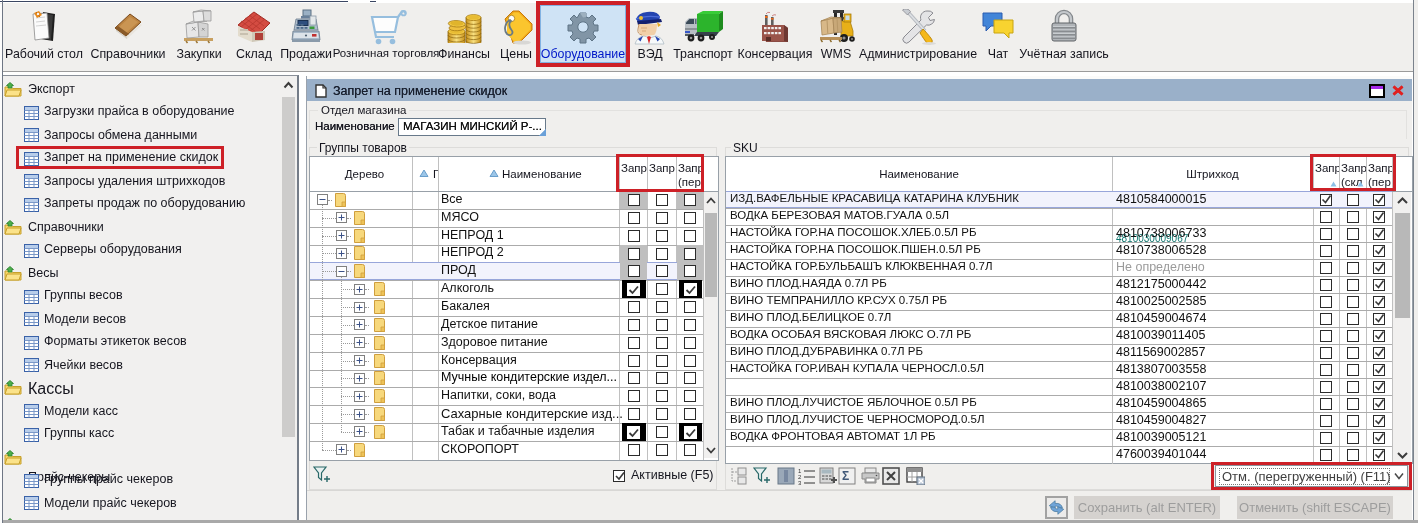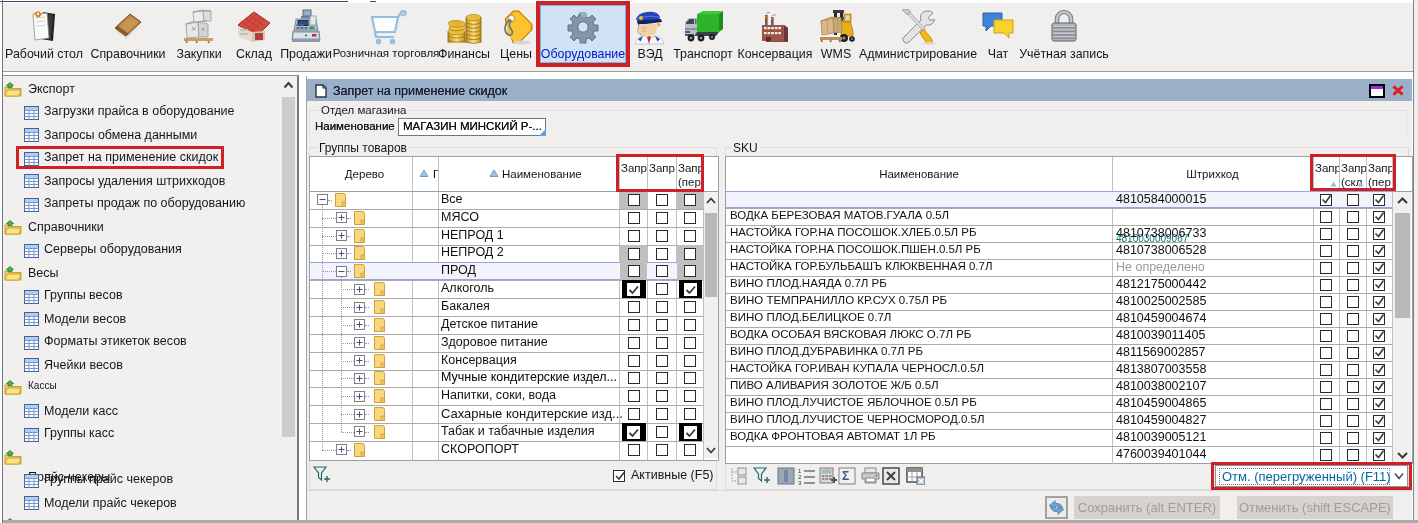--- a/index.html
+++ b/index.html
@@ -383,21 +383,21 @@
 </svg>
     </div>
     <div class="a" style="left:44px;top:358px;font-size:12.5px;color:#15151e;white-space:nowrap;">Ячейки весов</div>
     <div class="a" style="left:4px;top:380px;width:18px;height:16px;">
       <svg width="18" height="16" viewBox="0 0 18 16">
 <path d="M1 5 h6 l1.5 1.5 H17 V14 H1 Z" fill="#f7d568" stroke="#c8a12c" stroke-width="1"></path>
 <path d="M1 14 L3 8 H17 L15 14 Z" fill="#fbe289" stroke="#c8a12c" stroke-width="1"></path>
 <path d="M4 6 V3.5 H2.5 L6 0.5 L9.5 3.5 H8 V6 Z" fill="#4cb04c" stroke="#2c802c" stroke-width="0.8"></path>
 </svg>
     </div>
-    <div class="a" style="left:28px;top:380px;font-size:10px;color:#15151e;white-space:nowrap;">Кассы</div>
+    <div class="a" style="left:28px;top:380px;font-size:16px;color:#15151e;white-space:nowrap;">Кассы</div>
     <div class="a" style="left:24px;top:404px;width:15px;height:14px;">
       <svg width="15" height="14" viewBox="0 0 15 14">
 <rect x="0.5" y="0.5" width="14" height="13" fill="#fff" stroke="#3a62a8"></rect>
 <rect x="1" y="1" width="13" height="3" fill="#b8cdea"></rect>
 <path d="M0.5 4.5 h14 M0.5 7.5 h14 M0.5 10.5 h14 M5 4.5 v9 M10 4.5 v9" stroke="#7a98c8" stroke-width="1" fill="none"></path>
 </svg>
     </div>
     <div class="a" style="left:44px;top:404px;font-size:12.5px;color:#15151e;white-space:nowrap;">Модели касс</div>
     <div class="a" style="left:24px;top:428px;width:15px;height:14px;">
       <svg width="15" height="14" viewBox="0 0 15 14">
@@ -890,20 +890,21 @@
     <div class="a" style="left:726px;top:310.0px;width:666px;height:1px;background:#ababab;"></div>
     <div class="a" style="left:726px;top:327.0px;width:666px;height:1px;background:#ababab;"></div>
     <div class="a" style="left:726px;top:344.0px;width:666px;height:1px;background:#ababab;"></div>
     <div class="a" style="left:726px;top:361.0px;width:666px;height:1px;background:#ababab;"></div>
     <div class="a" style="left:726px;top:378.0px;width:666px;height:1px;background:#ababab;"></div>
     <div class="a" style="left:726px;top:395.0px;width:666px;height:1px;background:#ababab;"></div>
     <div class="a" style="left:726px;top:412.0px;width:666px;height:1px;background:#ababab;"></div>
     <div class="a" style="left:726px;top:429.0px;width:666px;height:1px;background:#ababab;"></div>
     <div class="a" style="left:726px;top:446.0px;width:666px;height:1px;background:#ababab;"></div>
     <div class="a" style="left:726px;top:191.0px;width:666px;height:17.0px;background:#f2f3fc;border-top:1px solid #98a6da;border-bottom:1px solid #98a6da;"></div>
+    <div class="a" style="left:730px;top:191.5px;width:378px;font-size:11.5px;color:#111;white-space:nowrap;overflow:hidden;z-index:3;">ИЗД.ВАФЕЛЬНЫЕ КРАСАВИЦА КАТАРИНА КЛУБНИК</div>
     <div class="a" style="left:1116px;top:191.5px;font-size:12.5px;color:#111;white-space:nowrap;z-index:3;">4810584000015</div>
     <div class="a" style="left:1320.0px;top:193.5px;width:12px;height:12px;background:#fff;border:1px solid #2b2b2b;z-index:3;">
       <svg width="12" height="12" style="position:absolute;left:-1px;top:-2px;">
         <path d="M2.5 6.5 L5.5 9.5 L10.5 2.5" fill="none" stroke="#3a3a3a" stroke-width="1.6"></path>
       </svg>
     </div>
     <div class="a" style="left:1346.5px;top:193.5px;width:12px;height:12px;background:#fff;border:1px solid #2b2b2b;z-index:3;"></div>
     <div class="a" style="left:1373.0px;top:193.5px;width:12px;height:12px;background:#fff;border:1px solid #2b2b2b;z-index:3;">
       <svg width="12" height="12" style="position:absolute;left:-1px;top:-2px;">
         <path d="M2.5 6.5 L5.5 9.5 L10.5 2.5" fill="none" stroke="#3a3a3a" stroke-width="1.6"></path>
@@ -992,21 +993,20 @@
     </div>
     <div class="a" style="left:730px;top:361.5px;width:378px;font-size:11.5px;color:#111;white-space:nowrap;overflow:hidden;z-index:3;">НАСТОЙКА ГОР.ИВАН КУПАЛА ЧЕРНОСЛ.0.5Л</div>
     <div class="a" style="left:1116px;top:361.5px;font-size:12.5px;color:#111;white-space:nowrap;z-index:3;">4813807003558</div>
     <div class="a" style="left:1320.0px;top:363.5px;width:12px;height:12px;background:#fff;border:1px solid #2b2b2b;z-index:3;"></div>
     <div class="a" style="left:1346.5px;top:363.5px;width:12px;height:12px;background:#fff;border:1px solid #2b2b2b;z-index:3;"></div>
     <div class="a" style="left:1373.0px;top:363.5px;width:12px;height:12px;background:#fff;border:1px solid #2b2b2b;z-index:3;">
       <svg width="12" height="12" style="position:absolute;left:-1px;top:-2px;">
         <path d="M2.5 6.5 L5.5 9.5 L10.5 2.5" fill="none" stroke="#3a3a3a" stroke-width="1.6"></path>
       </svg>
     </div>
-    <div class="a" style="left:730px;top:378.5px;width:378px;font-size:11.5px;color:#111;white-space:nowrap;overflow:hidden;z-index:3;">ПИВО АЛИВАРИЯ ЗОЛОТОЕ Ж/Б 0.5Л</div>
     <div class="a" style="left:1116px;top:378.5px;font-size:12.5px;color:#111;white-space:nowrap;z-index:3;">4810038002107</div>
     <div class="a" style="left:1320.0px;top:380.5px;width:12px;height:12px;background:#fff;border:1px solid #2b2b2b;z-index:3;"></div>
     <div class="a" style="left:1346.5px;top:380.5px;width:12px;height:12px;background:#fff;border:1px solid #2b2b2b;z-index:3;"></div>
     <div class="a" style="left:1373.0px;top:380.5px;width:12px;height:12px;background:#fff;border:1px solid #2b2b2b;z-index:3;">
       <svg width="12" height="12" style="position:absolute;left:-1px;top:-2px;">
         <path d="M2.5 6.5 L5.5 9.5 L10.5 2.5" fill="none" stroke="#3a3a3a" stroke-width="1.6"></path>
       </svg>
     </div>
     <div class="a" style="left:730px;top:395.5px;width:378px;font-size:11.5px;color:#111;white-space:nowrap;overflow:hidden;z-index:3;">ВИНО ПЛОД.ЛУЧИСТОЕ ЯБЛОЧНОЕ 0.5Л РБ</div>
     <div class="a" style="left:1116px;top:395.5px;font-size:12.5px;color:#111;white-space:nowrap;z-index:3;">4810459004865</div>
@@ -1122,21 +1122,21 @@
       <svg width="19" height="18">
         <rect x="1" y="1" width="15" height="14" fill="#fff" stroke="#404040" stroke-width="1.4"></rect>
         <rect x="1" y="1" width="15" height="4" fill="#909090"></rect>
         <path d="M6 5 v10 M11 5 v10 M1 10 h15" stroke="#a0a0a0"></path>
         <rect x="11" y="10" width="8" height="8" fill="#b8c4d4" stroke="#607080"></rect>
         <path d="M13 12 l4 4 m0 -4 l-4 4" stroke="#fff" stroke-width="1.4"></path>
       </svg>
     </div>
     <div class="a" style="left:1215px;top:465px;width:193px;height:22px;background:#fff;border:1px solid #8a949c;"></div>
     <div class="a" style="left:1219px;top:468px;width:171px;height:17px;border:1px dotted #777;"></div>
-    <div class="a" style="left:1222px;top:469px;font-size:13px;color:#0369a1;white-space:nowrap;z-index:3;">Отм. (перегруженный) (F11)</div>
+    <div class="a" style="left:1222px;top:469px;font-size:13px;color:#404040;white-space:nowrap;z-index:3;">Отм. (перегруженный) (F11)</div>
     <div class="a" style="left:1394px;top:472px;width:10px;height:8px;">
       <svg width="10" height="8">
         <path d="M1 1.5 L5 6.5 L9 1.5" fill="none" stroke="#4a4a4a" stroke-width="1.5"></path>
       </svg>
     </div>
     <div class="redbox" style="left:1211px;top:462px;width:201px;height:28px;"></div>
     <div class="a" style="left:307px;top:490px;width:1105px;height:1px;background:#d8d7d5;"></div>
     <div class="a" style="left:1045px;top:496px;width:23px;height:23px;background:#ecebea;border:2px solid #a2a2a2;">
       <svg width="19" height="19" style="position:absolute;left:0;top:0;" viewBox="0 0 21 21">
 <path d="M2.5 8.5 L9 3 V6 C13.5 5.5 16.5 7.5 17 11 L12.5 11 C12 9.3 10.8 8.8 9 9 V11.5 Z" fill="#70a4d8" stroke="#48789c" stroke-width="0.8"></path>

